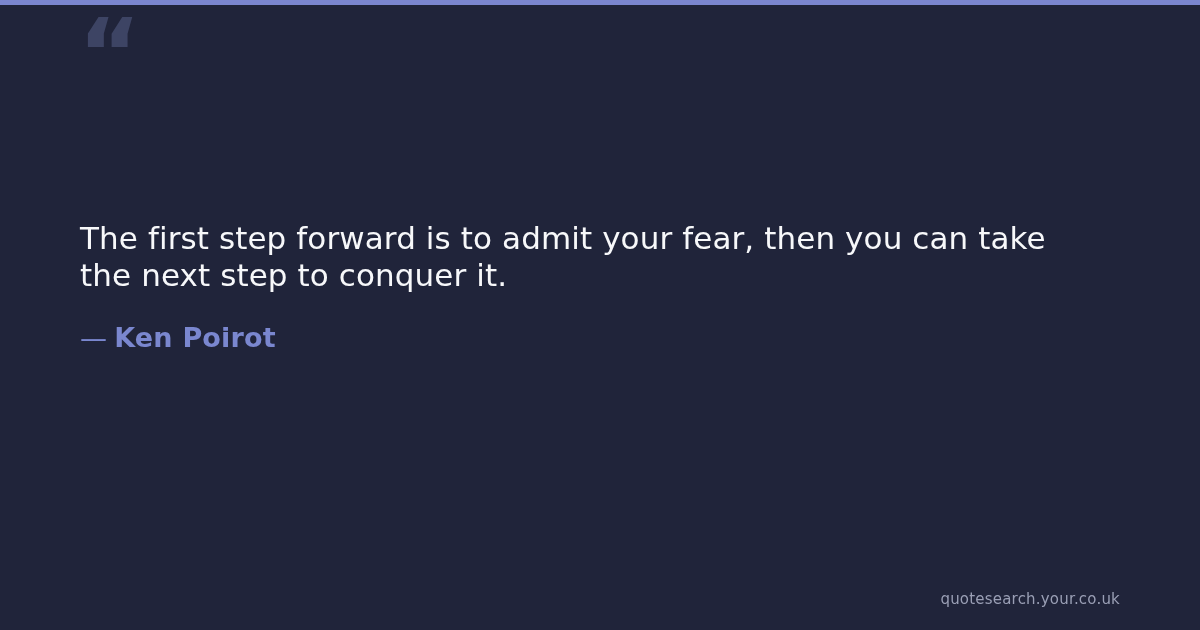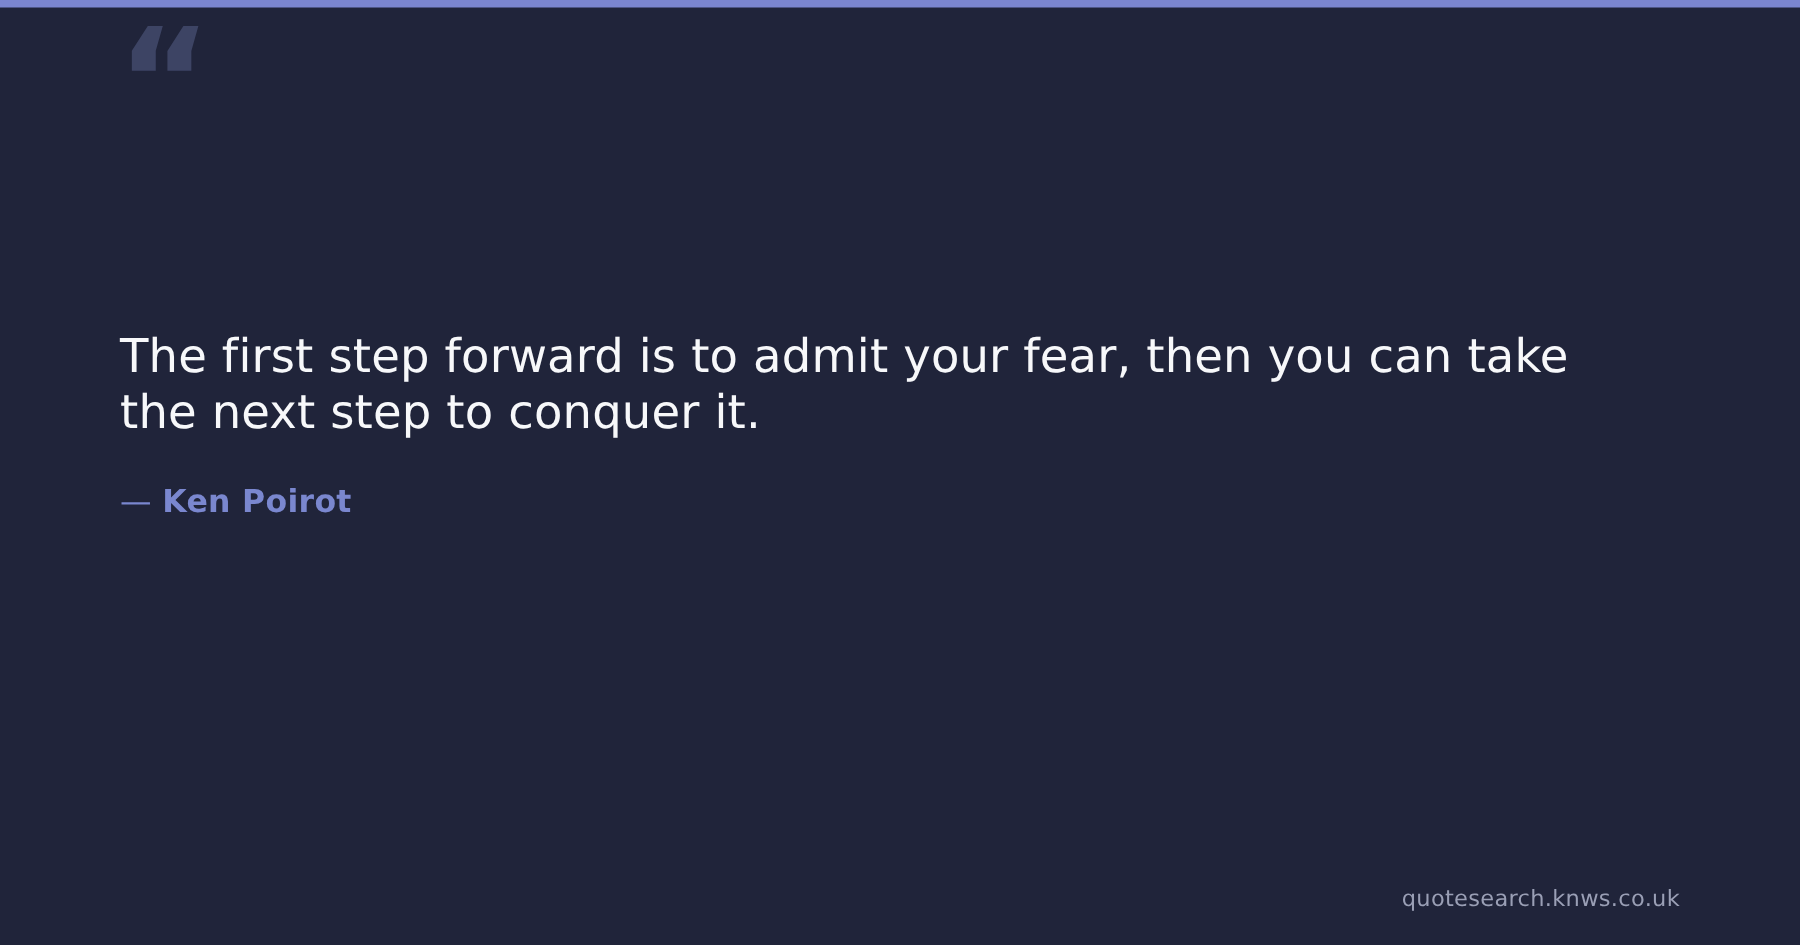--- a/index.html
+++ b/index.html
@@ -65,21 +65,21 @@
     font-size: 31px;
     font-weight: 400;
     line-height: 37px;
     letter-spacing: 0.1px;
     font-family: "DejaVu Sans", sans-serif;
   }
 
   .attribution {
     margin: 0;
     padding-top: 28px;
-    font-size: 21px;
+    font-size: 27px;
     font-weight: 700;
     color: #7a87cf;
     font-family: "DejaVu Sans", sans-serif;
     letter-spacing: 0.2px;
     white-space: nowrap;
   }
 
   .attribution .dash {
     font-weight: 400;
     margin-right: 7px;
@@ -107,15 +107,15 @@
   <div class="quote-mark">“</div>
 
   <div class="content">
     <p class="quote-text">The first step forward is to admit your fear, then you can take the next step to conquer it.</p>
 
     <p class="attribution">
       <span class="dash">—</span><span>Ken Poirot</span>
     </p>
   </div>
 
-  <div class="watermark">quotesearch.knws.co.uk</div>
+  <div class="watermark">quotesearch.your.co.uk</div>
 
 </div>
 
 </body></html>

